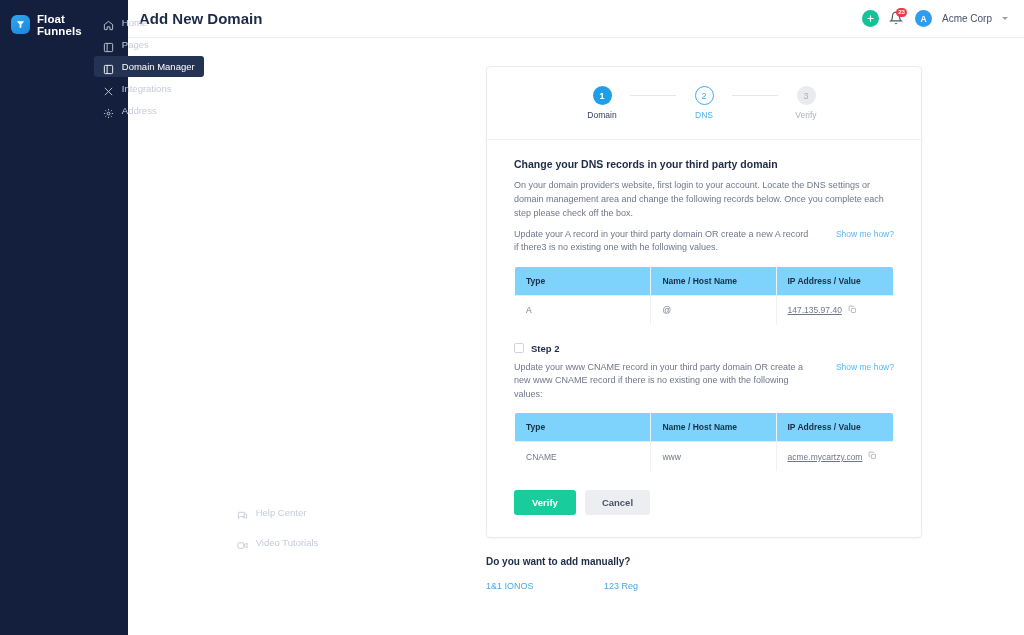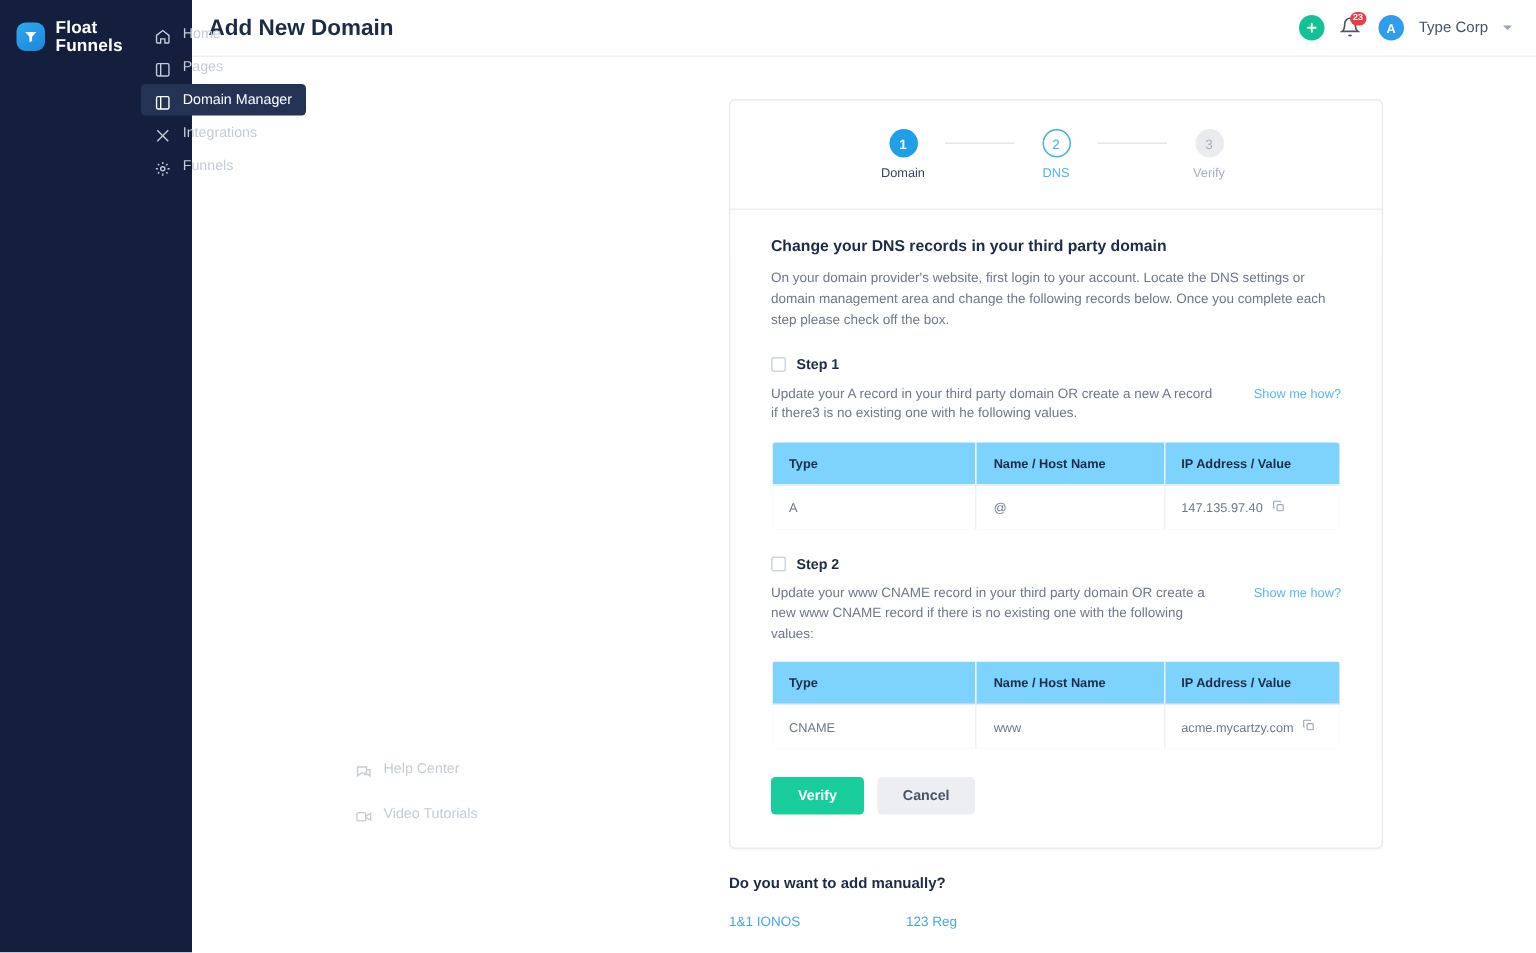--- a/index.html
+++ b/index.html
@@ -123,21 +123,21 @@
   }
   table.rec th {
     text-align: left; font-size: 8.5px; font-weight: bold; color: #1d2b47;
     padding: 9px 11px; border-bottom: 1px solid #e8ecf1; background: #7dd3fc;
   }
   table.rec td {
     font-size: 8.5px; color: #6f7789; padding: 9px 11px; background: #fff;
   }
   table.rec th:nth-child(1), table.rec td:nth-child(1) { width: 36%; border-right: 1px solid #eef1f5; }
   table.rec th:nth-child(2), table.rec td:nth-child(2) { width: 33%; border-right: 1px solid #eef1f5; }
-  .val-cell { display: flex; align-items: center; gap: 6px; }
+  .val-cell { display: flex; align-items: center; gap: 6px; text-decoration: underline; }
   .copy-ico { cursor: pointer; flex-shrink: 0; }
 
   .btn-row { display: flex; gap: 9px; margin-top: 18px; }
   .btn { border: none; border-radius: 3px; font-size: 9.5px; font-weight: bold; cursor: pointer; font-family: inherit; }
   .btn-verify { background: #19cc9c; color: #fff; padding: 7px 18px; }
   .btn-cancel { background: #eceef1; color: #4a5468; padding: 1px 17px; }
 
   
   .manual { margin-top: 18px; }
   .manual-title { font-size: 10px; font-weight: bold; color: #1d2b47; }
@@ -197,21 +197,21 @@
         </span>
         <span class="nav-label">Integrations</span>
       </div>
       <div class="nav-item">
         <span class="nav-ico">
           <svg width="11" height="11" viewBox="0 0 24 24" fill="none" stroke="#c5cbd8" stroke-width="2">
               <circle cx="12" cy="12" r="3"></circle>
               <path d="M12 2v3M12 19v3M2 12h3M19 12h3M5 5l2 2M17 17l2 2M19 5l-2 2M7 17l-2 2"></path>
             </svg>
         </span>
-        <span class="nav-label">Funnels</span>
+        <span class="nav-label">Address</span>
       </div>
     </nav>
 
     <div class="nav-bottom">
       <div class="nav-item">
         <span class="nav-ico">
           <svg width="11" height="11" viewBox="0 0 24 24" fill="none" stroke="#c5cbd8" stroke-width="2">
               <path d="M3 5h13v9H8l-5 4z"></path>
               <path d="M17 9h4v9l-3-2h-6"></path>
             </svg>
@@ -242,21 +242,21 @@
             </svg>
         </span>
         <span class="bell-wrap">
           <svg width="14" height="14" viewBox="0 0 24 24" fill="none" stroke="#4a5468" stroke-width="1.9">
               <path d="M18 8a6 6 0 1 0-12 0c0 7-3 9-3 9h18s-3-2-3-9"></path>
               <path d="M13.7 21a2 2 0 0 1-3.4 0"></path>
             </svg>
           <span class="badge">23</span>
         </span>
         <span class="avatar">A</span>
-        <span class="acct-name">Type Corp</span>
+        <span class="acct-name">Acme Corp</span>
         <span class="caret"></span>
       </div>
     </header>
 
     <div class="content">
       <div class="centerwrap">
 
         <section class="card">
           <div class="stepper">
             <div class="steps">
@@ -276,24 +276,20 @@
               </div>
             </div>
           </div>
 
           <div class="card-divider"></div>
 
           <div class="card-body">
             <h2 class="sec-title">Change your DNS records in your third party domain</h2>
             <p class="sec-desc">On your domain provider's website, first login to your account. Locate the DNS settings or domain management area and change the following records below. Once you complete each step please check off the box.</p>
 
-            <div class="step-head">
-              <span class="chk"></span>
-              <span class="step-head-label">Step 1</span>
-            </div>
             <div class="step-row">
               <p class="step-text">Update your A record in your third party domain OR create a new A record if there3 is no existing one with he following values.</p>
               <span class="showhow">Show me how?</span>
             </div>
             <table class="rec">
               <thead>
                 <tr>
                   <th>Type</th>
                   <th>Name / Host Name</th>
                   <th>IP Address / Value</th>

